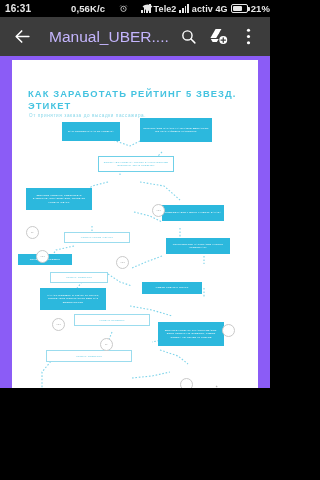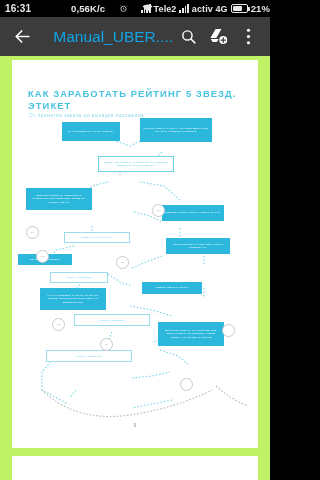--- a/index.html
+++ b/index.html
@@ -35,30 +35,30 @@
           width: 1.6px; height: 3.5px; background: #e8e8e8; border-radius: 0 1px 1px 0; }
   .batt i { position: absolute; left: 1.2px; top: 1.2px; bottom: 1.2px;
           width: 58%; background: #e8e8e8; border-radius: 1px; }
 
   
   .toolbar {
     position: absolute; top: 17px; left: 0; width: 270px; height: 39px;
     background: #3c3c3c; display: flex; align-items: center; padding: 0 7px;
   }
   .tb-title {
-    color: #0ea5e9; font-size: 15.5px; margin-left: 12px; flex: 1;
-    white-space: nowrap; overflow: hidden; text-align: right;
+    color: #c4b5fd; font-size: 15.5px; margin-left: 12px; flex: 1;
+    white-space: nowrap; overflow: hidden;
   }
   .tb-btn { width: 30px; height: 30px; display: flex; align-items: center;
             justify-content: center; color: #fff; }
 
   
   .viewport {
-    position: absolute; top: 56px; left: 0; width: 270px; height: 424px;
-    background: #bef264; overflow: hidden;
+    position: absolute; top: 56px; left: 0; width: 270px; height: 332px;
+    background: #8b5cf6; overflow: hidden;
   }
   .page {
     position: absolute; left: 12px; width: 246px; background: #fff;
   }
   .page1 { top: 4px; height: 388px; }
   .page2 { top: 400px; height: 120px; }
 
   
   .slide { position: absolute; inset: 0; }
   .doc-title {

